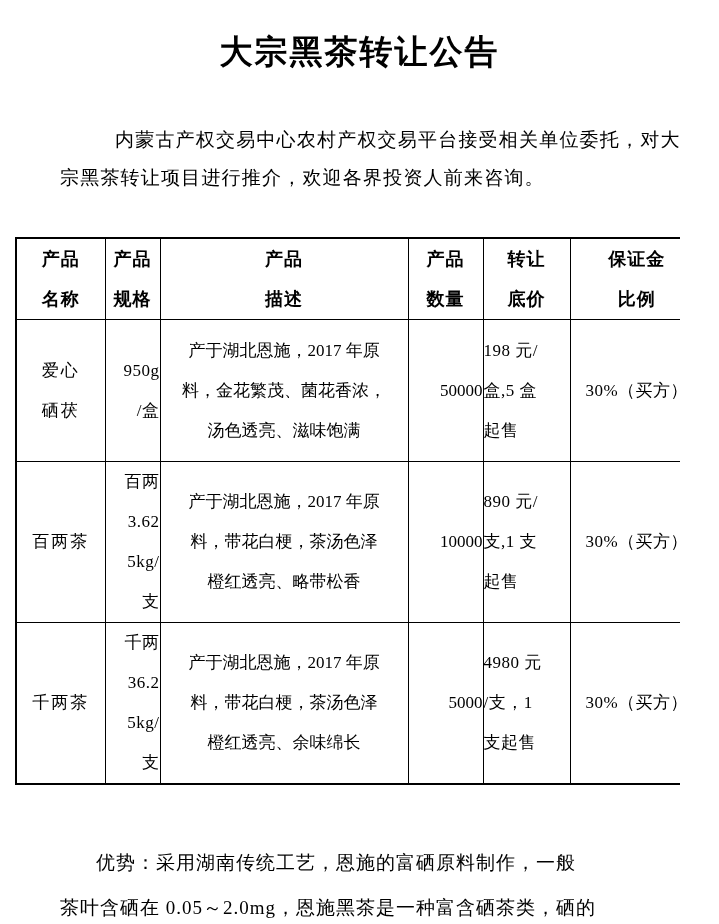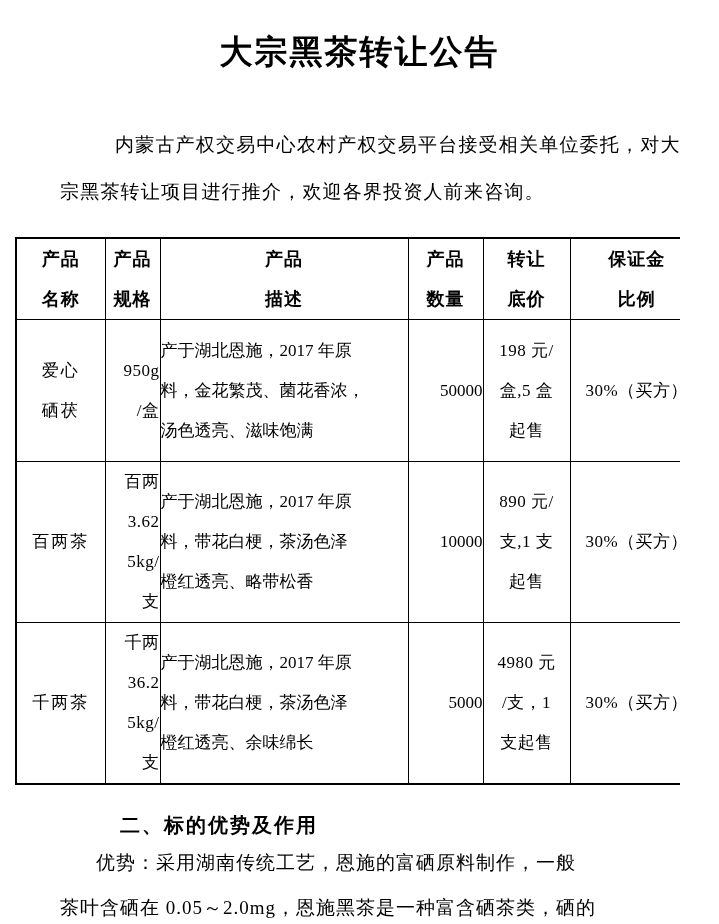--- a/index.html
+++ b/index.html
@@ -15,21 +15,21 @@
     position:absolute;top:30px;left:0;width:719px;
     text-align:center;
     font-family:"Liberation Serif","DejaVu Serif",serif;
     font-weight:bold;
     font-size:33px;
     letter-spacing:2px;
   }
   .intro{
     position:absolute;top:121px;left:60px;width:634px;
     font-size:19px;
-    line-height:47px;
+    line-height:38px;
     letter-spacing:1.2px;
     text-indent:55px;
     white-space:pre-line;
   }
   .sec-heading{
     position:absolute;left:120px;
     font-family:"Liberation Sans","DejaVu Sans",sans-serif;
     font-weight:bold;
     font-size:20px;
     letter-spacing:2px;
@@ -55,23 +55,23 @@
   table.products th{
     font-family:"Liberation Sans","DejaVu Sans",sans-serif;
     font-weight:bold;
     font-size:18px;
     text-align:center;
     letter-spacing:1px;
   }
   .ml{white-space:pre-line;display:block;}
   td.c-name{text-align:center;letter-spacing:2px;}
   td.c-spec{text-align:right;padding-left:5px;line-height:36px;letter-spacing:0.5px;}
-  td.c-desc{text-align:left;padding-left:8px;padding-right:2px;letter-spacing:0;}
+  td.c-desc{text-align:center;padding-left:8px;padding-right:2px;letter-spacing:0;}
   td.c-qty{text-align:right;}
-  td.c-price{text-align:center;padding-left:8px;letter-spacing:0.5px;}
+  td.c-price{text-align:left;padding-left:8px;letter-spacing:0.5px;}
   td.c-dep{text-align:center;padding-left:6px;letter-spacing:0.5px;}
   .advantages{
     position:absolute;top:840px;left:60px;width:648px;
     font-size:19px;
     line-height:45px;
     letter-spacing:1px;
     text-indent:36px;
     white-space:pre-line;
   }
 </style>
@@ -200,18 +200,17 @@
 支起售</span>
             </td>
         <td class="c-dep">
               <span class="ml">30%（买方）</span>
             </td>
       </tr>
     </tbody>
       </table>
   </div>
 
-  <div class="sec-heading h2">二、标的优势及作用</div>
 
   <div class="advantages">优势：采用湖南传统工艺，恩施的富硒原料制作，一般
 茶叶含硒在 0.05～2.0mg，恩施黑茶是一种富含硒茶类，硒的</div>
 
 </div>
 
 </body></html>

